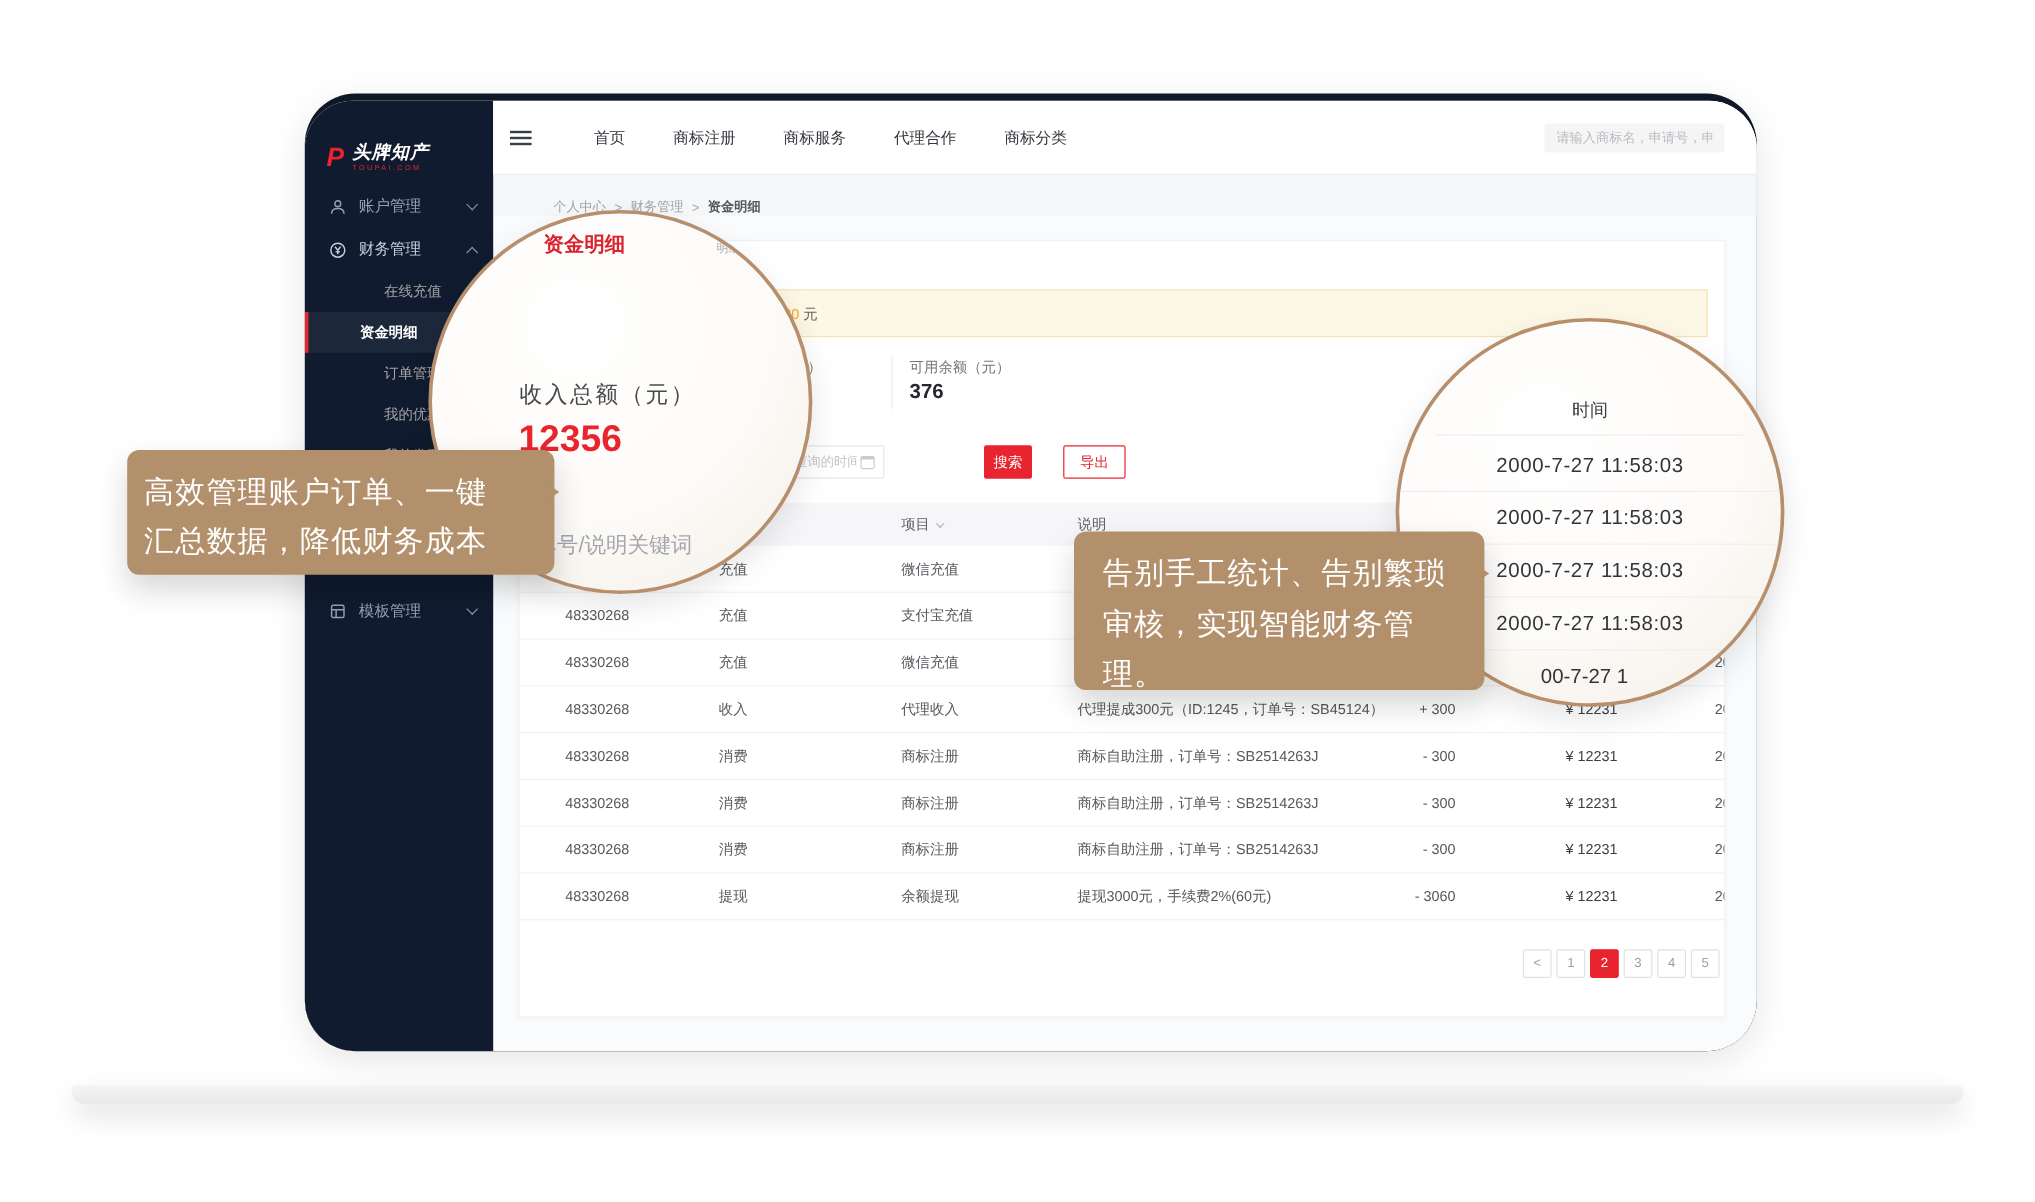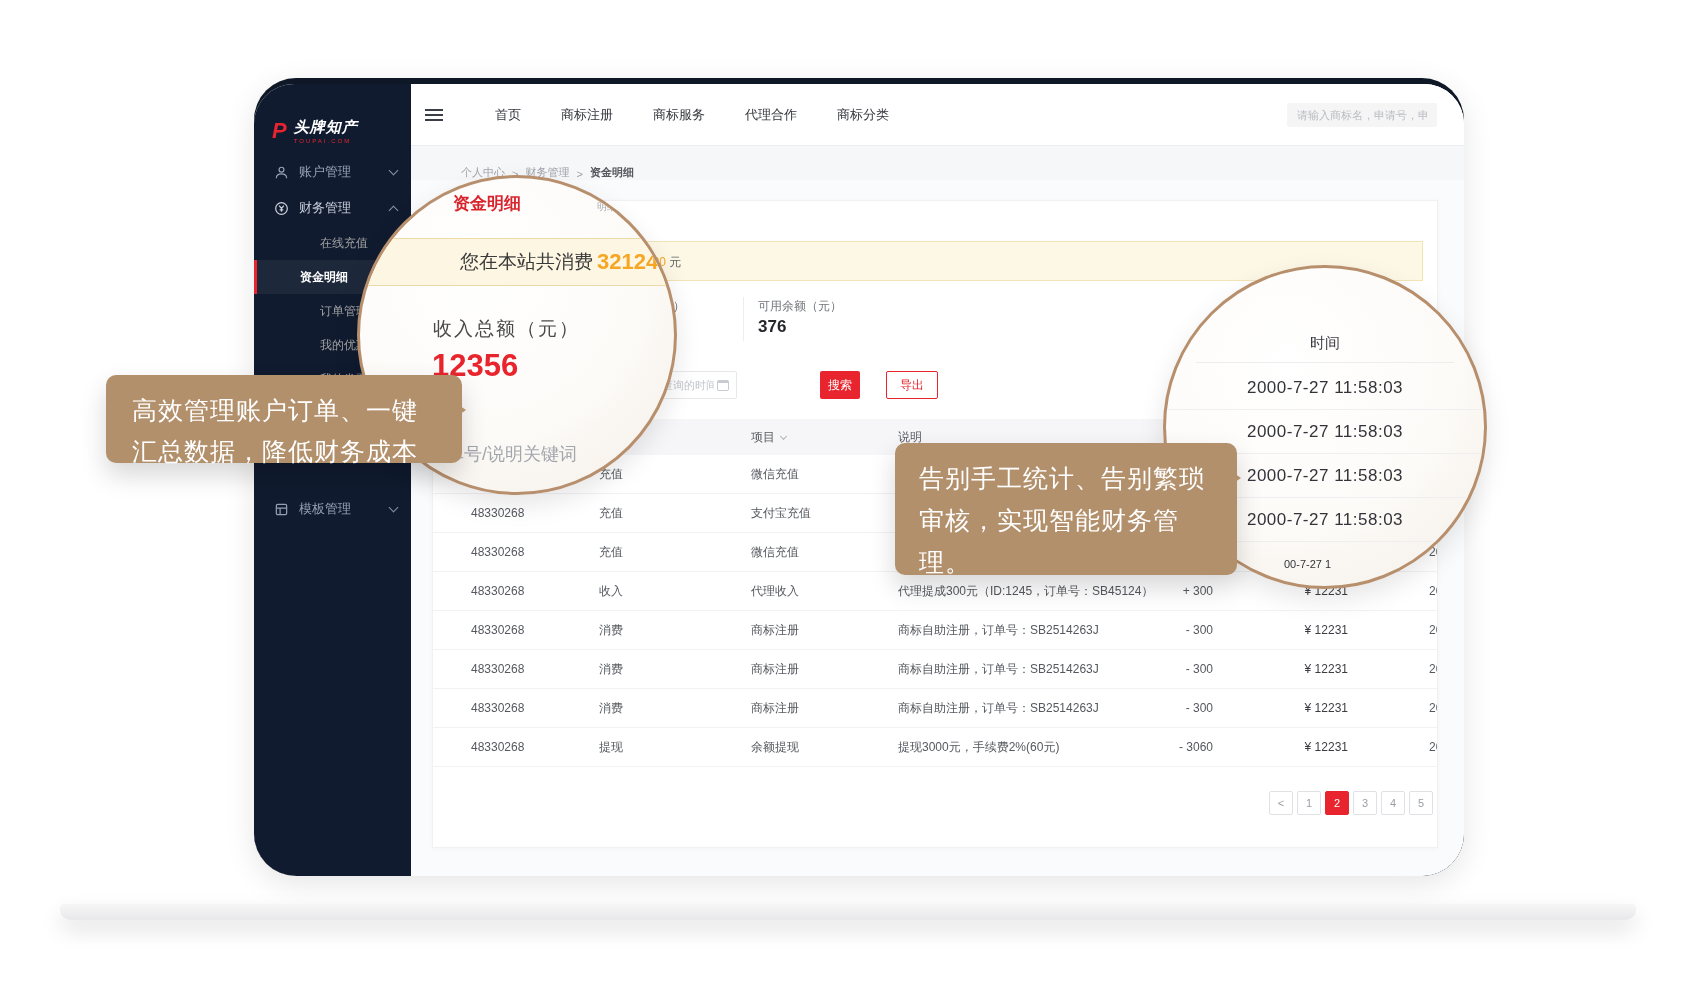--- a/index.html
+++ b/index.html
@@ -105,28 +105,28 @@
   .ml-banner .pre, .ml-banner .suf { font-size:19px; color:#3a3a3a; }
   .ml-banner .val { font-size:22px; font-weight:bold; color:#f6a623; margin:0 4px; }
   .ml-stat-label { position:absolute; left:73px; top:138px; font-size:19px; color:#4a4a4a; letter-spacing:2px; }
   .ml-stat-value { position:absolute; left:72px; top:170px; font-size:31px; font-weight:bold; color:#e8242d; }
   .ml-kw { position:absolute; left:68px; top:264px; font-size:18px; color:#a2a6ad; white-space:nowrap; }
   .mr-header { position:absolute; left:0; right:0; top:56px; height:38px; line-height:38px; text-align:center;
           font-size:15px; color:#3c3c44; font-weight:500; }
   .mr-sep { position:absolute; left:30px; right:30px; top:94px; height:1px; background:#ededf0; }
   .mr-row { position:absolute; left:0; right:0; height:44px; line-height:44px; text-align:center;
           font-size:17px; color:#33343a; border-bottom:1px solid #efeff2; letter-spacing:.5px; white-space:nowrap; }
-  .mr-partial { position:absolute; left:118px; top:276px; height:40px; line-height:40px; font-size:11px; color:#33343a; }
+  .mr-partial { position:absolute; left:118px; top:276px; height:40px; line-height:40px; font-size:17px; color:#33343a; }
 
   
   .callout { position:absolute; background:#b2906c; border-radius:10px; color:#fff; z-index:30;
           box-shadow:0 12px 26px rgba(0,0,0,.16); letter-spacing:1px; }
   .callout::after { content:''; position:absolute; right:-15px; top:24px;
           border:11px solid transparent; border-left:16px solid #b2906c; }
-  .co-left { left:106px; top:375px; width:356px; height:88px; padding:15px 26px; font-size:25px; line-height:41px; }
+  .co-left { left:106px; top:375px; width:356px; height:104px; padding:15px 14px; font-size:25px; line-height:41px; }
   .co-right { left:895px; top:443px; width:342px; height:132px; padding:14px 24px; font-size:25px; line-height:42px; }
 </style>
 </head>
 <body>
 
 <div class="stage">
 
   <div class="screen">
     <div class="screen-inner">
 
@@ -323,25 +323,20 @@
         </div>
       </div>
 
     </div>
   </div>
   <div class="base"></div>
 
   <div class="magnifier mag-left">
     <div class="ml-tab">资金明细</div>
     <div class="ml-tab2">明细</div>
-    <div class="ml-banner">
-      <span class="pre">您在本站共消费 </span>
-      <span class="val">32124</span>
-      <span class="suf"> 大</span>
-    </div>
     <div class="ml-stat-label">收入总额（元）</div>
     <div class="ml-stat-value">12356</div>
     <div class="ml-kw">订单号/说明关键词</div>
   </div>
 
   <div class="magnifier mag-right">
     <div class="mr-header">时间</div>
     <div class="mr-sep"></div>
     <div class="mr-row" style="top:98px">2000-7-27  11:58:03</div>
     <div class="mr-row" style="top:142px">2000-7-27  11:58:03</div>

